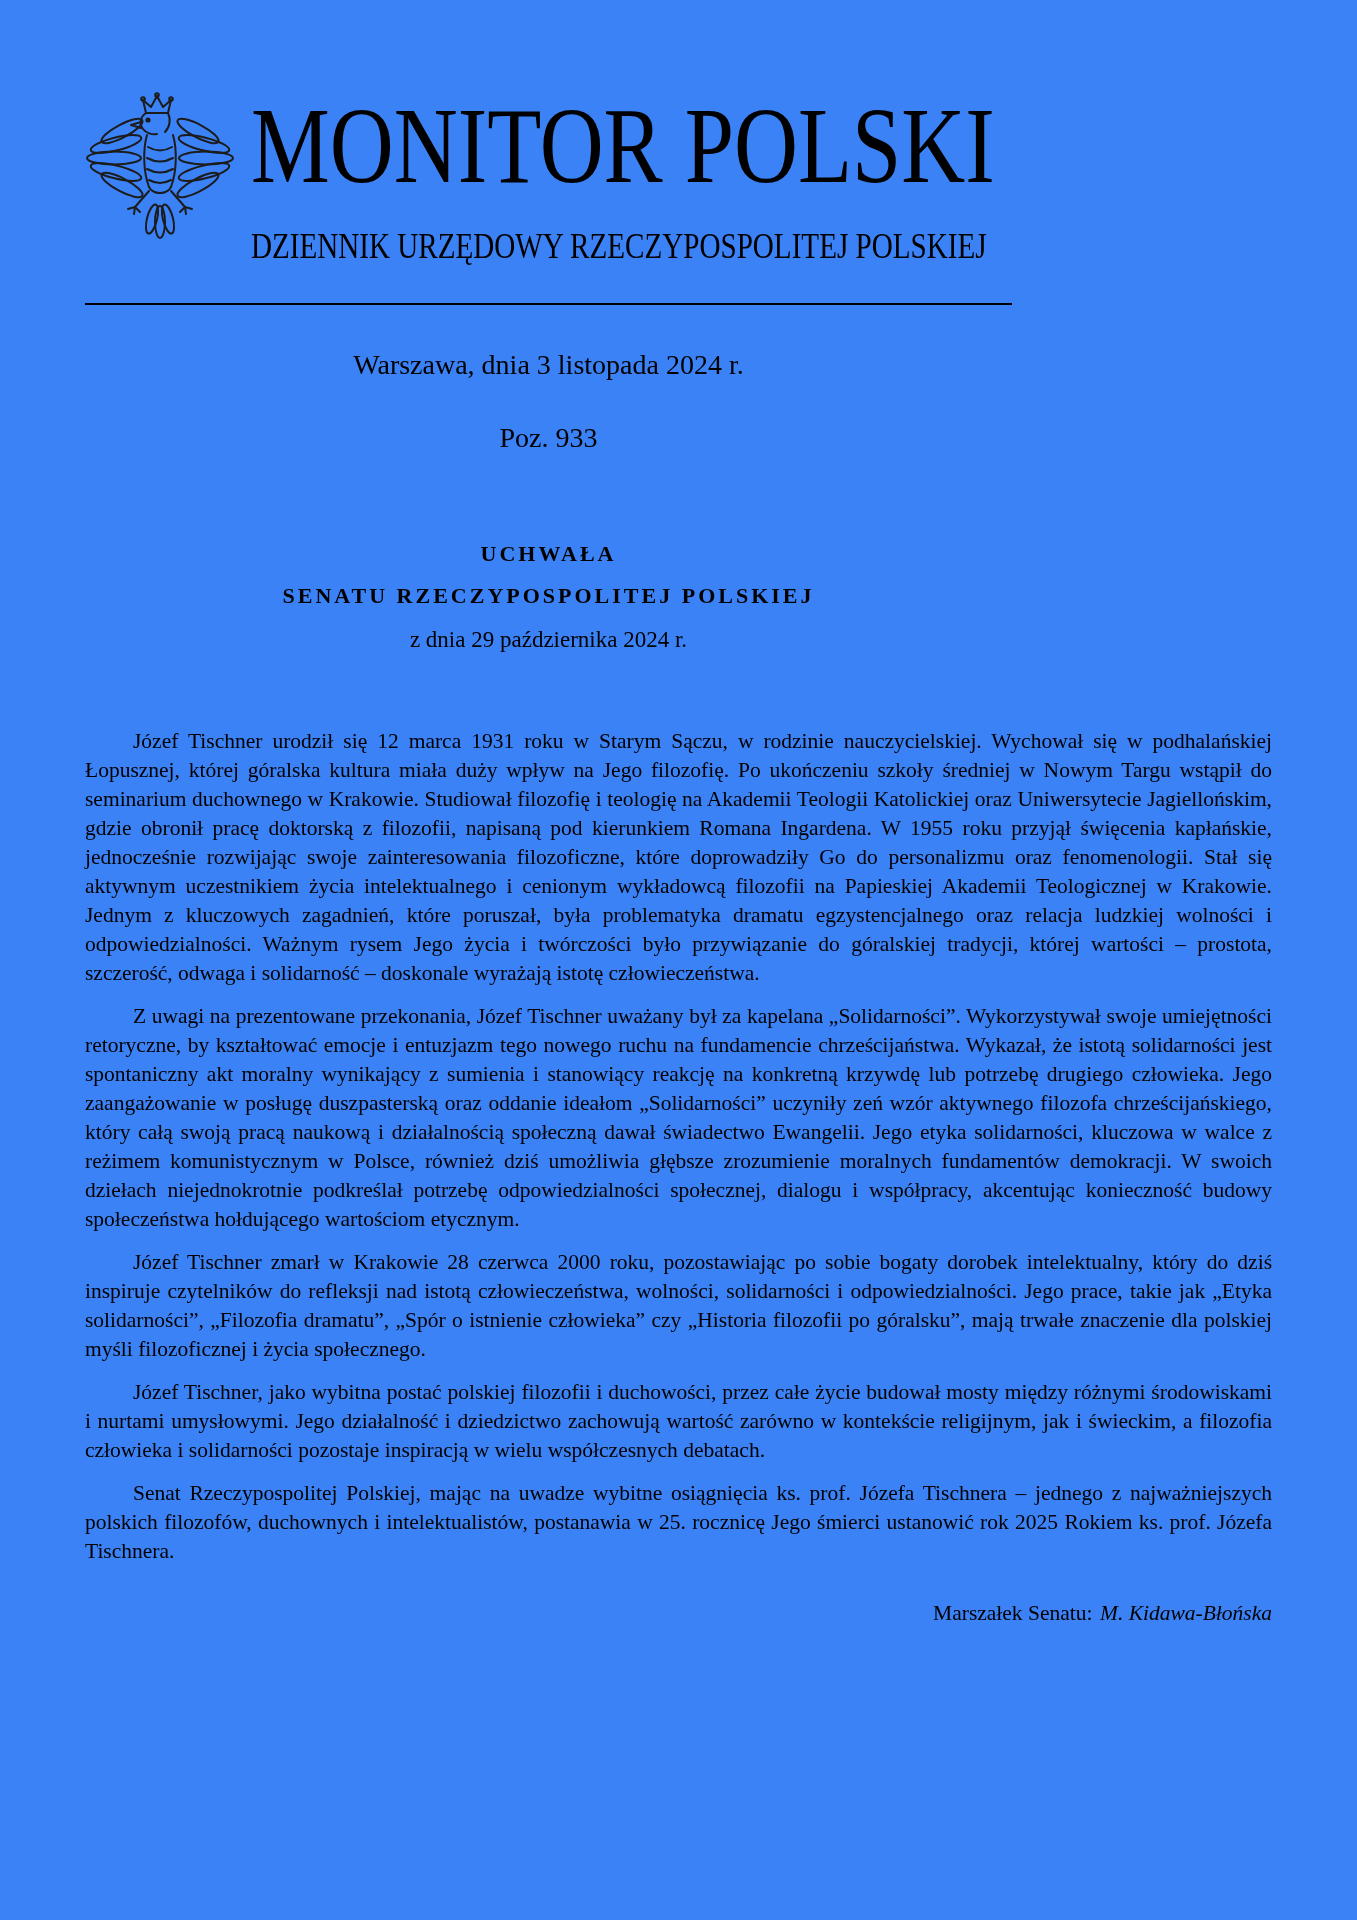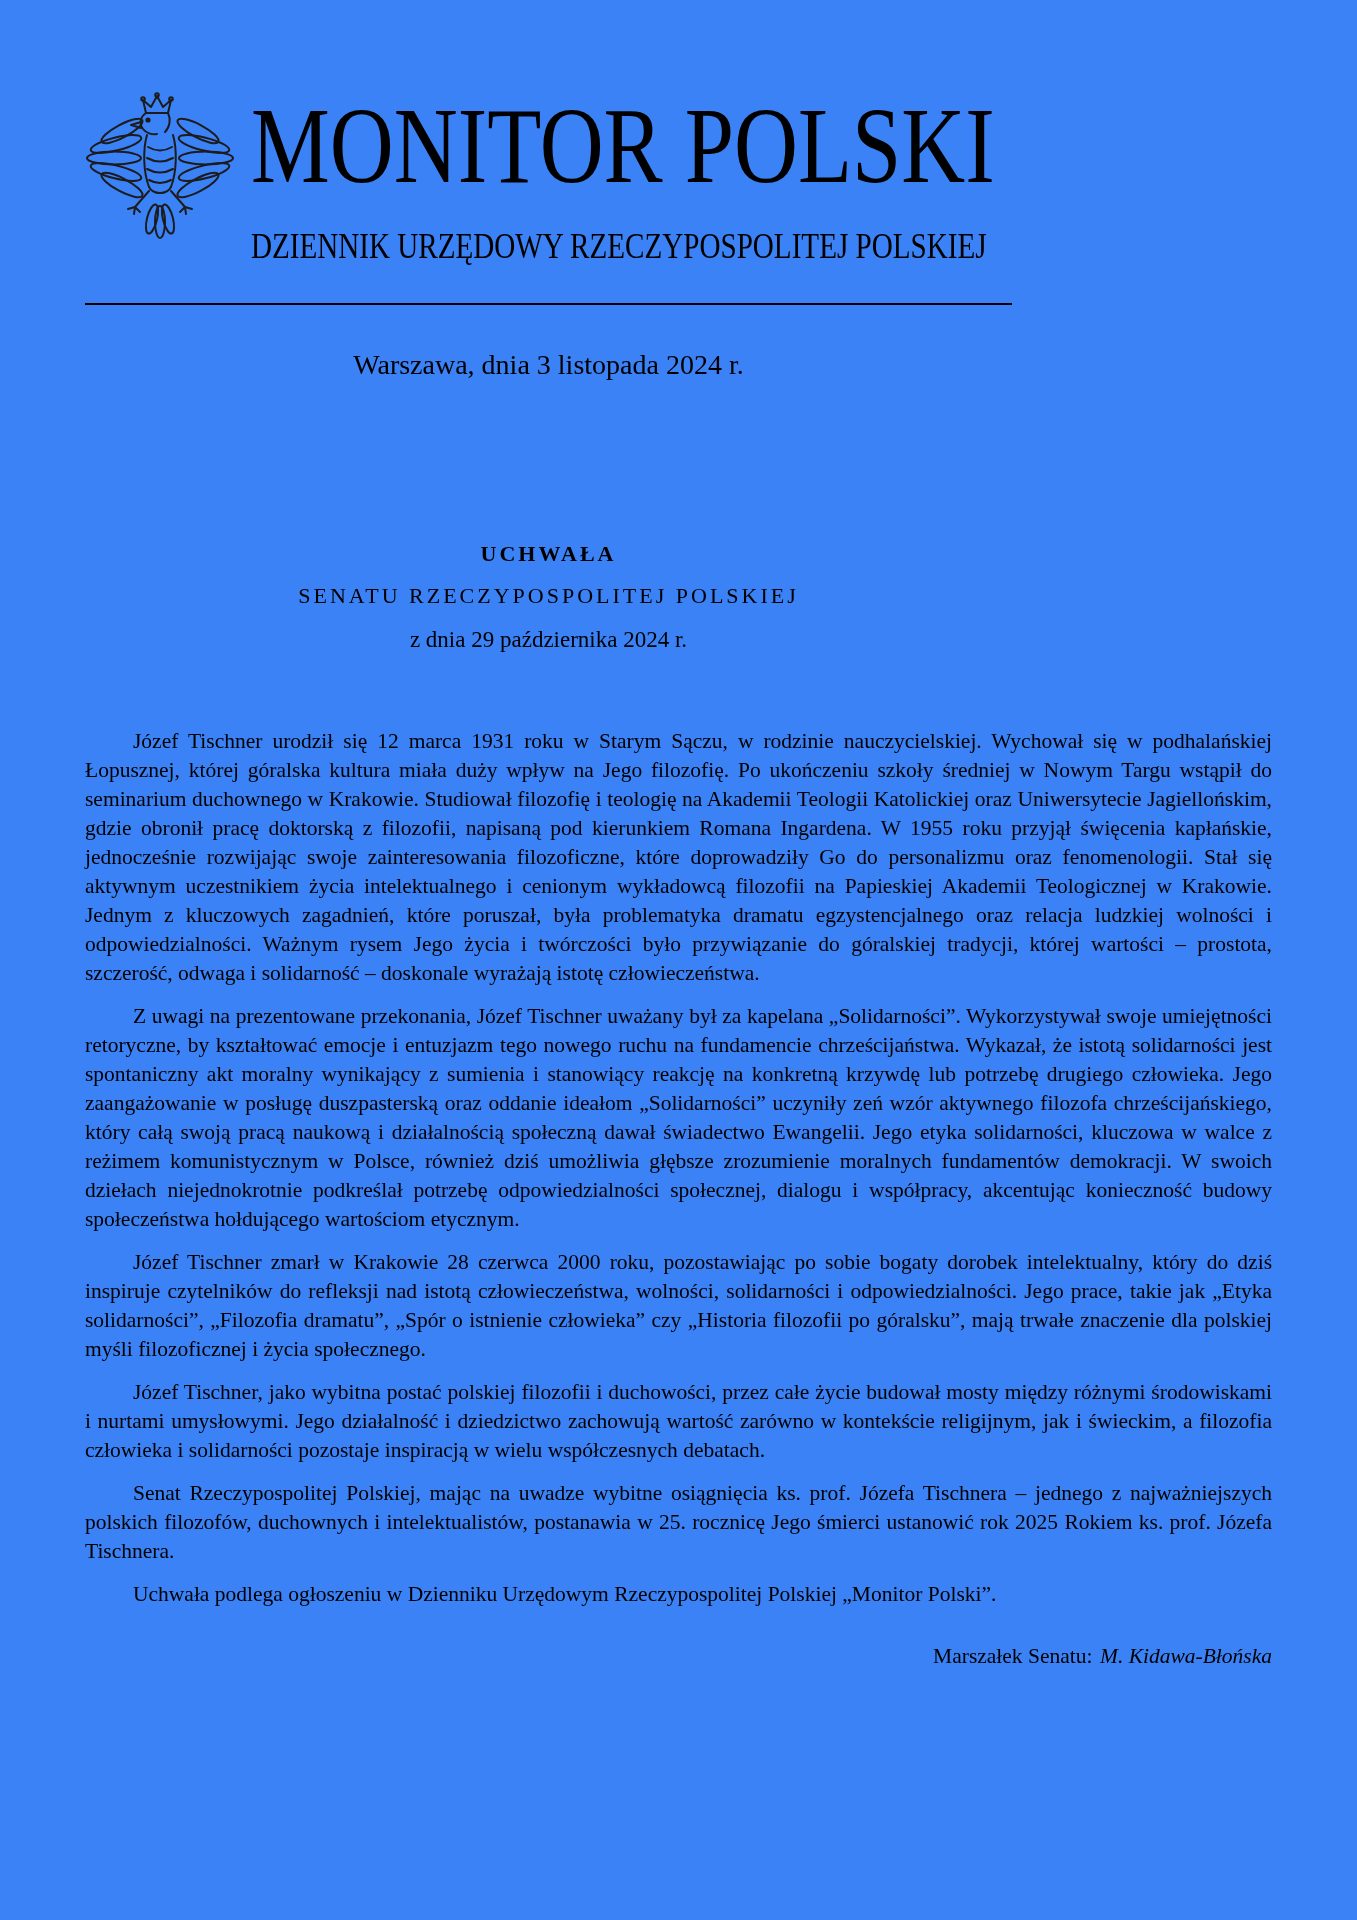--- a/index.html
+++ b/index.html
@@ -67,21 +67,21 @@
     position: absolute;
     left: 85px; top: 541px; width: 927px;
     text-align: center;
   }
   .act-type {
     font-size: 22px; font-weight: bold;
     letter-spacing: 3px;
     margin-bottom: 16px;
   }
   .act-issuer {
-    font-size: 22px; font-weight: normal;
+    font-size: 22px; font-weight: bold;
     letter-spacing: 3px;
     margin-bottom: 18px;
   }
   .act-date {
     font-size: 23px;
     margin-bottom: 26px;
   }
   .act-subject {
     font-size: 22px; font-weight: bold;
   }
@@ -154,33 +154,33 @@
     </div>
     <div class="titles">
       <div class="masthead-title">MONITOR POLSKI</div>
       <div class="masthead-subtitle">DZIENNIK URZĘDOWY RZECZYPOSPOLITEJ POLSKIEJ</div>
     </div>
   </header>
 
   <div class="rule"></div>
 
   <div class="place-date">Warszawa, dnia 3 listopada 2024 r.</div>
+  <div class="position">Poz. 933</div>
 
   <section class="act-head">
     <div class="act-type">UCHWAŁA</div>
     <div class="act-issuer">SENATU RZECZYPOSPOLITEJ POLSKIEJ</div>
     <div class="act-date">z dnia 29 października 2024 r.</div>
   </section>
 
   <section class="act-body">
     <p>Józef Tischner urodził się 12 marca 1931 roku w Starym Sączu, w rodzinie nauczycielskiej. Wychował się w podhalańskiej Łopusznej, której góralska kultura miała duży wpływ na Jego filozofię. Po ukończeniu szkoły średniej w Nowym Targu wstąpił do seminarium duchownego w Krakowie. Studiował filozofię i teologię na Akademii Teologii Katolickiej oraz Uniwersytecie Jagiellońskim, gdzie obronił pracę doktorską z filozofii, napisaną pod kierunkiem Romana Ingardena. W 1955 roku przyjął święcenia kapłańskie, jednocześnie rozwijając swoje zainteresowania filozoficzne, które doprowadziły Go do personalizmu oraz fenomenologii. Stał się aktywnym uczestnikiem życia intelektualnego i cenionym wykładowcą filozofii na Papieskiej Akademii Teologicznej w Krakowie. Jednym z kluczowych zagadnień, które poruszał, była problematyka dramatu egzystencjalnego oraz relacja ludzkiej wolności i odpowiedzialności. Ważnym rysem Jego życia i twórczości było przywiązanie do góralskiej tradycji, której wartości – prostota, szczerość, odwaga i solidarność – doskonale wyrażają istotę człowieczeństwa.</p>
     <p>Z uwagi na prezentowane przekonania, Józef Tischner uważany był za kapelana „Solidarności”. Wykorzystywał swoje umiejętności retoryczne, by kształtować emocje i entuzjazm tego nowego ruchu na fundamencie chrześcijaństwa. Wykazał, że istotą solidarności jest spontaniczny akt moralny wynikający z sumienia i stanowiący reakcję na konkretną krzywdę lub potrzebę drugiego człowieka. Jego zaangażowanie w posługę duszpasterską oraz oddanie ideałom „Solidarności” uczyniły zeń wzór aktywnego filozofa chrześcijańskiego, który całą swoją pracą naukową i działalnością społeczną dawał świadectwo Ewangelii. Jego etyka solidarności, kluczowa w walce z reżimem komunistycznym w Polsce, również dziś umożliwia głębsze zrozumienie moralnych fundamentów demokracji. W swoich dziełach niejednokrotnie podkreślał potrzebę odpowiedzialności społecznej, dialogu i współpracy, akcentując konieczność budowy społeczeństwa hołdującego wartościom etycznym.</p>
     <p>Józef Tischner zmarł w Krakowie 28 czerwca 2000 roku, pozostawiając po sobie bogaty dorobek intelektualny, który do dziś inspiruje czytelników do refleksji nad istotą człowieczeństwa, wolności, solidarności i odpowiedzialności. Jego prace, takie jak „Etyka solidarności”, „Filozofia dramatu”, „Spór o istnienie człowieka” czy „Historia filozofii po góralsku”, mają trwałe znaczenie dla polskiej myśli filozoficznej i życia społecznego.</p>
     <p>Józef Tischner, jako wybitna postać polskiej filozofii i duchowości, przez całe życie budował mosty między różnymi środowiskami i nurtami umysłowymi. Jego działalność i dziedzictwo zachowują wartość zarówno w kontekście religijnym, jak i świeckim, a filozofia człowieka i solidarności pozostaje inspiracją w wielu współczesnych debatach.</p>
     <p>Senat Rzeczypospolitej Polskiej, mając na uwadze wybitne osiągnięcia ks. prof. Józefa Tischnera – jednego z najważniejszych polskich filozofów, duchownych i intelektualistów, postanawia w 25. rocznicę Jego śmierci ustanowić rok 2025 Rokiem ks. prof. Józefa Tischnera.</p>
-    <p>Uchwała podlega ogłoszeniu w Dzienniku Urzędowym Rzeczypospolitej Polskiej „Monitor Polski”.</p>
 
     <div class="signature">
       <span>Marszałek Senatu:</span><span class="name">M. Kidawa-Błońska</span>
     </div>
   </section>
 
 </div>
 
 </body></html>

